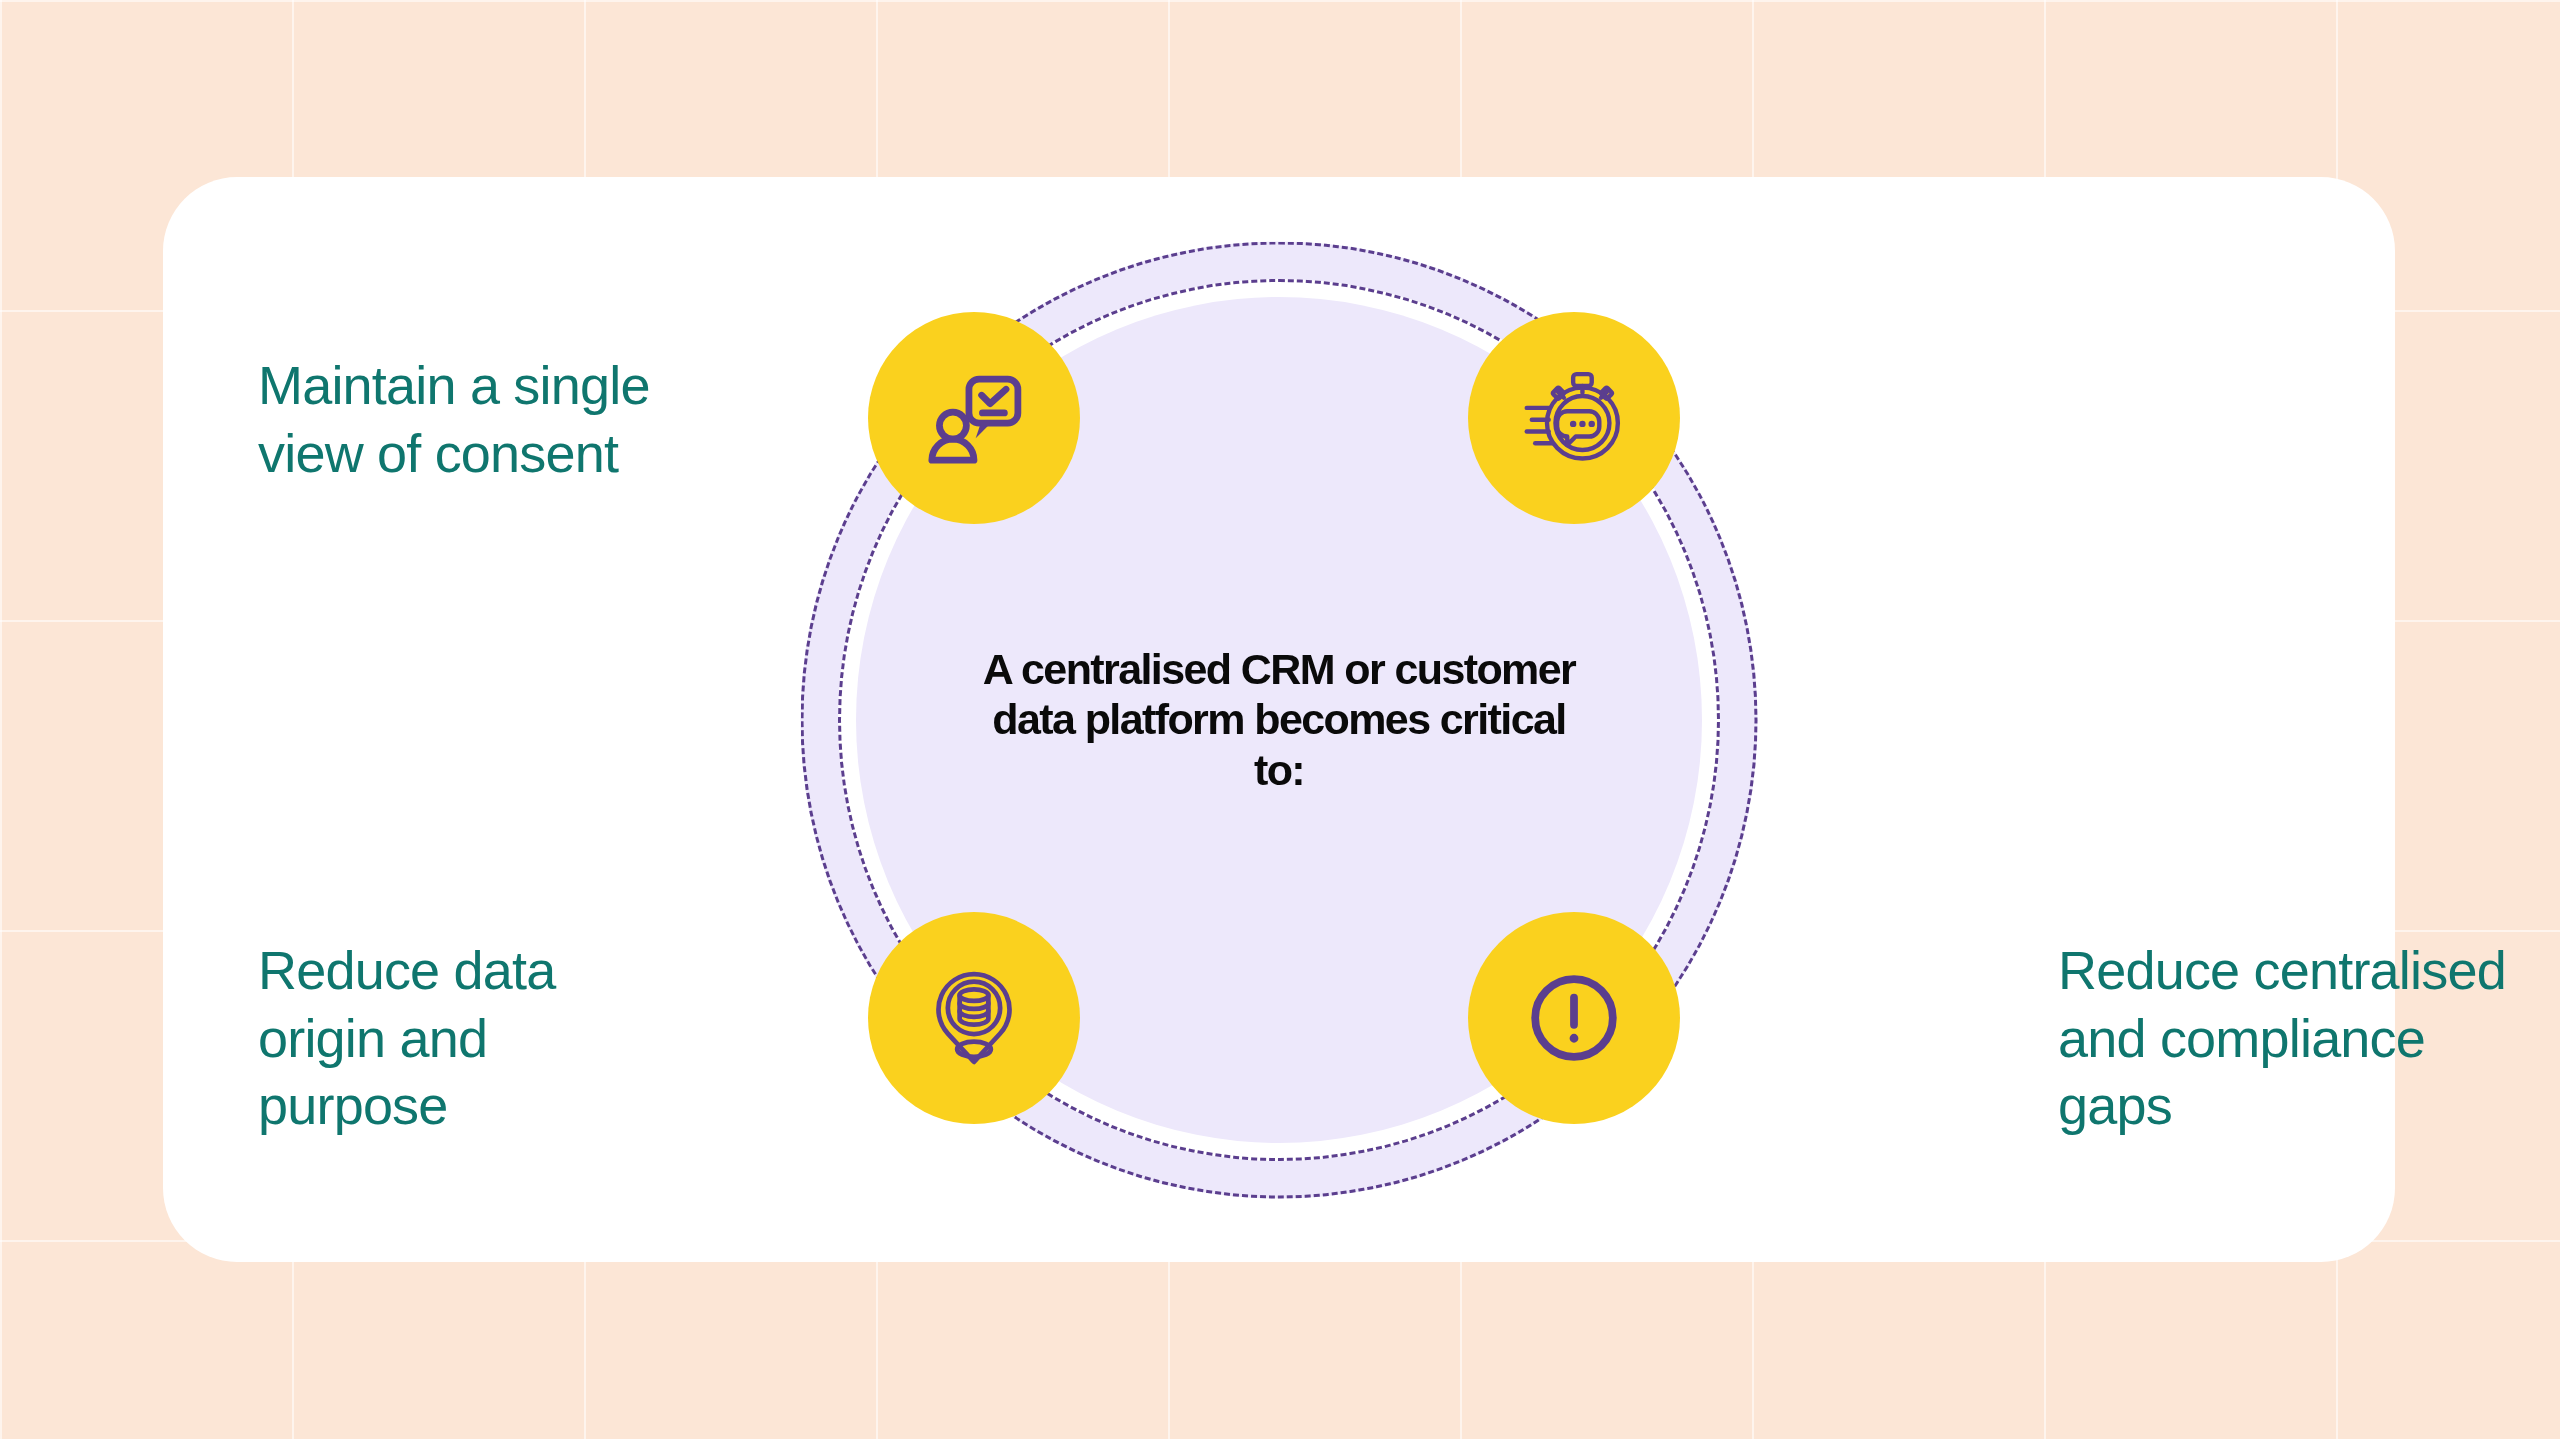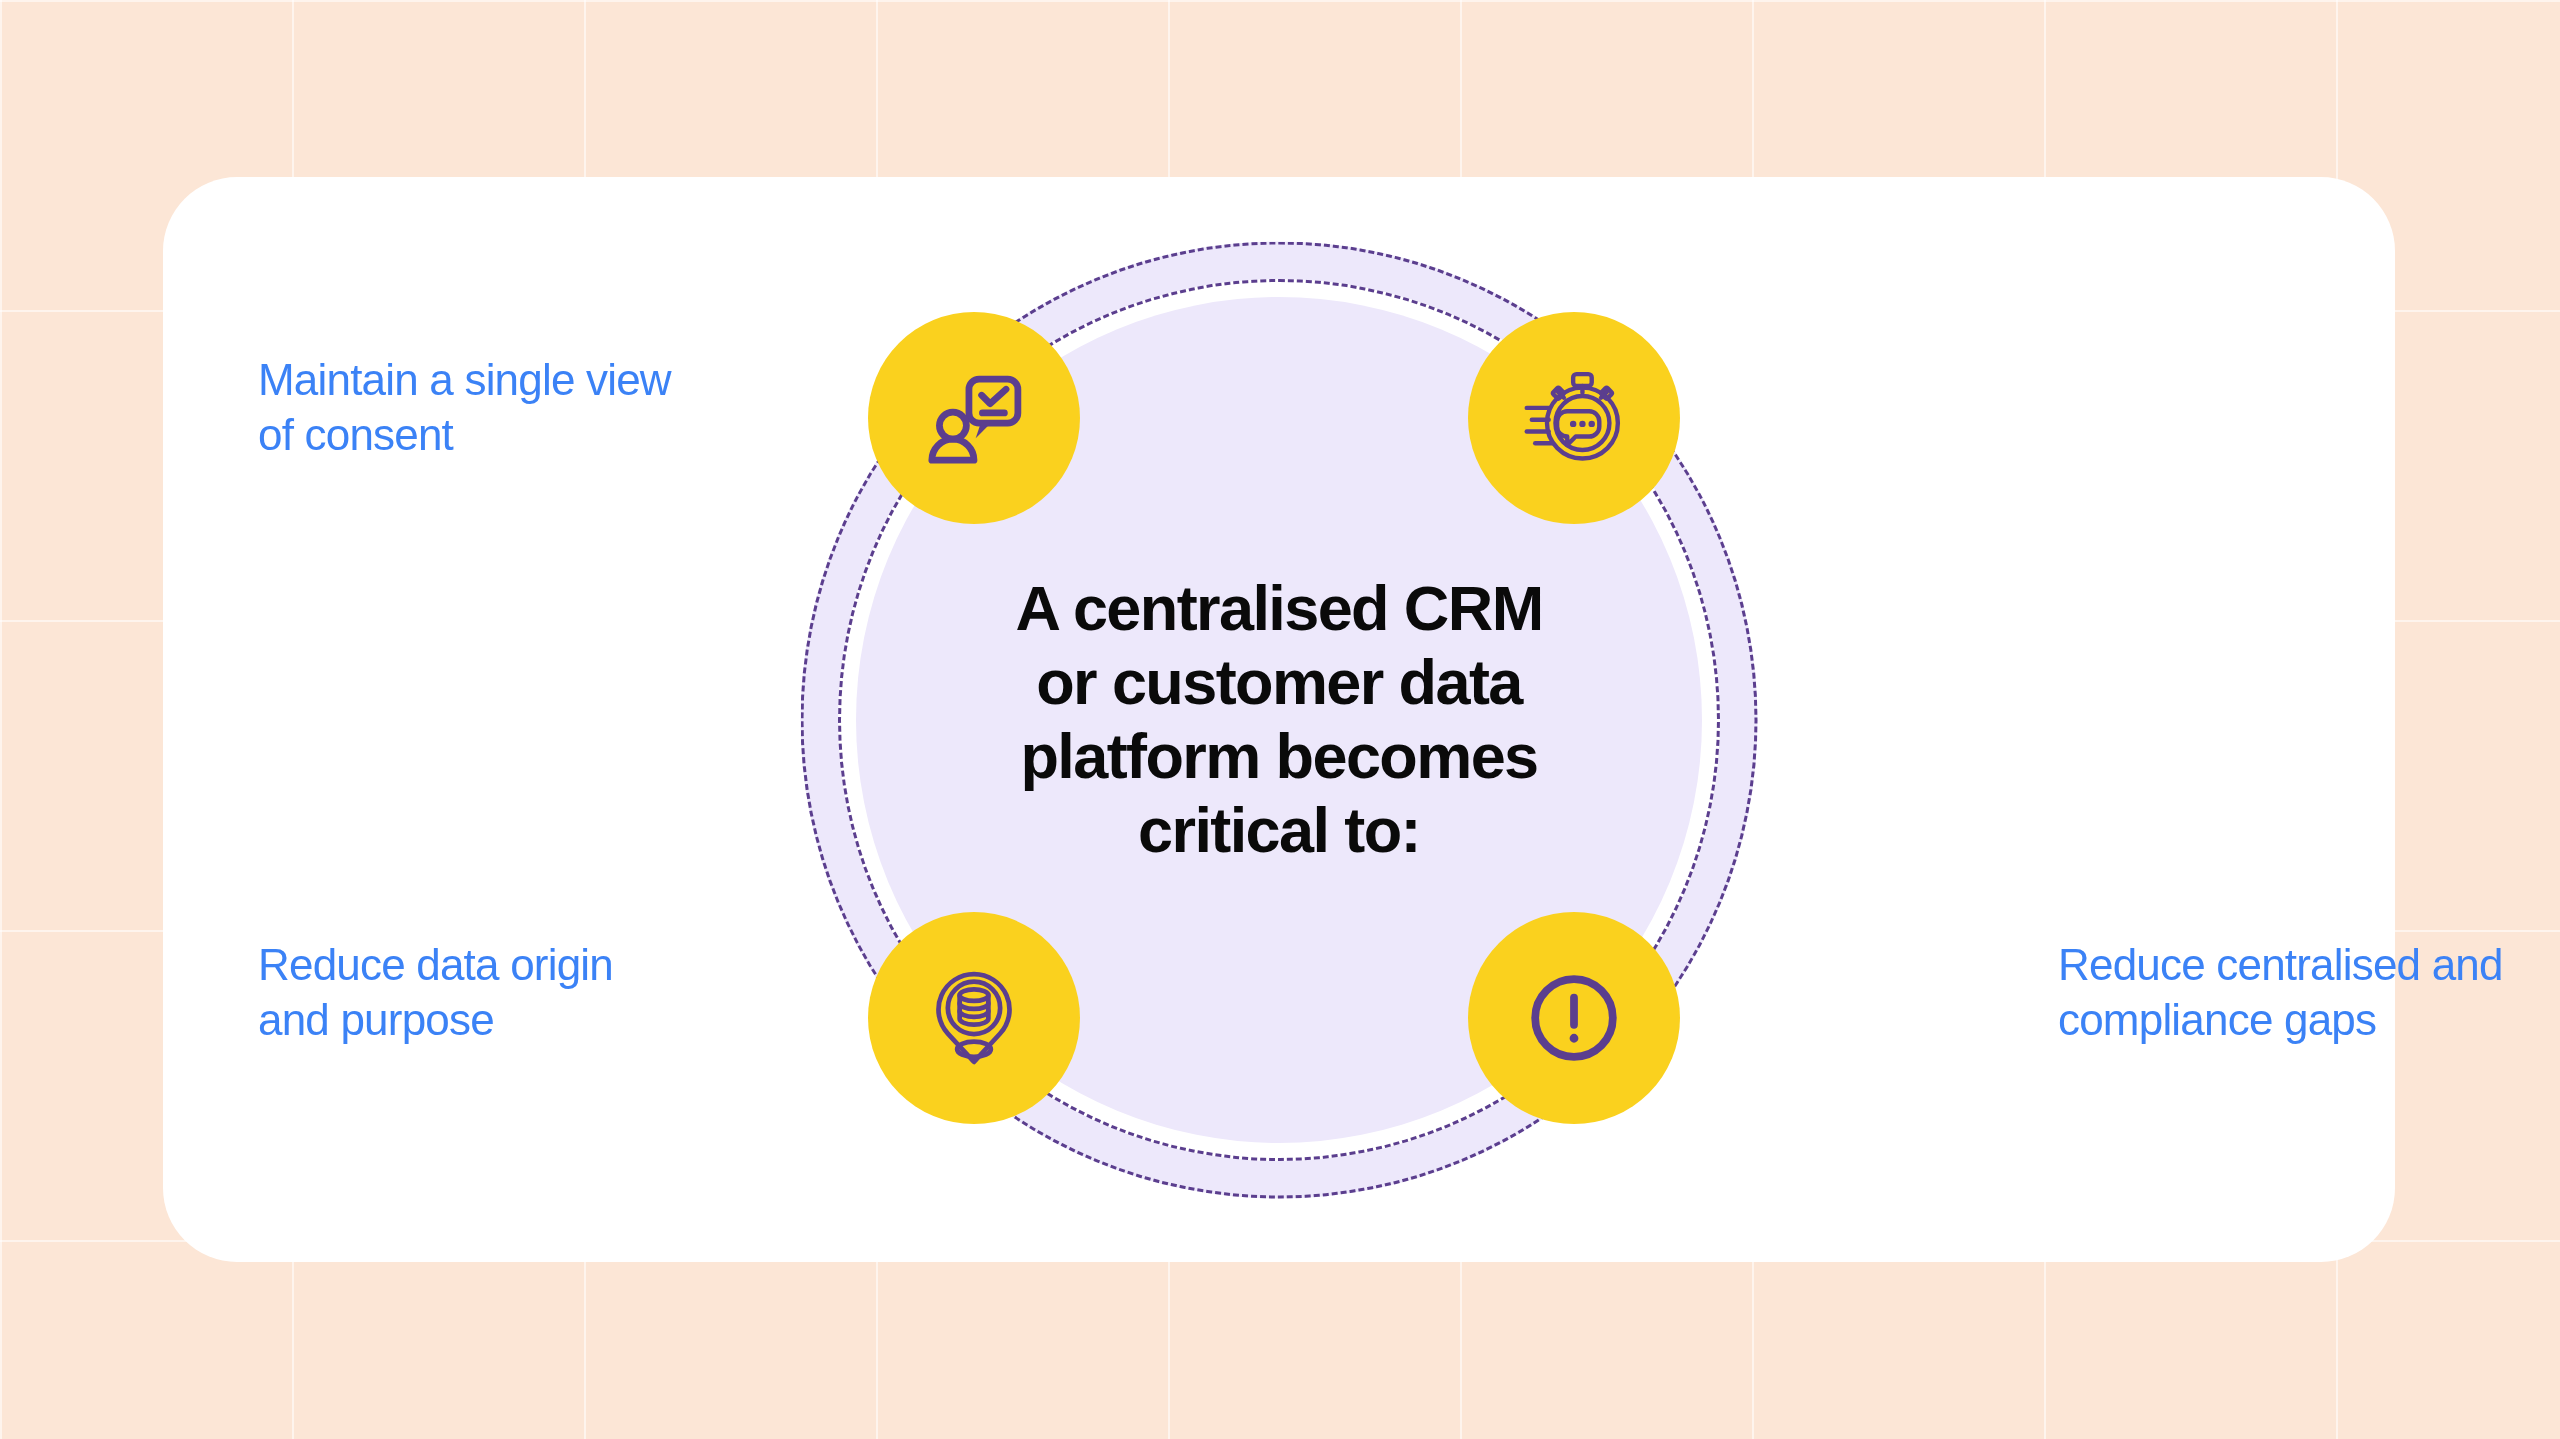--- a/index.html
+++ b/index.html
@@ -69,21 +69,21 @@
     background:#EDE8FB;
   }
 
   
   #centre-text {
     position:absolute;
     left:50%; top:50%;
     transform:translate(-50%,-50%);
     width:600px;
     text-align:center;
-    font-size:63px;
+    font-size:43px;
     line-height:1.18;
     font-weight:bold;
     letter-spacing:-1.6px;
     color:#0A0A0A;
     white-space:pre-line;
   }
 
   
   .node {
     position:absolute;
@@ -96,23 +96,23 @@
   }
   .node svg { width:108px; height:108px; display:block; }
   #node-tl { left:705px;  top:135px; }
   #node-tr { left:1305px; top:135px; }
   #node-bl { left:705px;  top:735px; }
   #node-br { left:1305px; top:735px; }
 
   
   .label {
     position:absolute;
-    font-size:44px;
+    font-size:54px;
     line-height:1.25;
-    color:#3b82f6;
+    color:#0f766e;
     letter-spacing:-0.8px;
     white-space:pre-line;
   }
   #label-tl { left:95px;   top:175px;  width:430px; text-align:left; }
   #label-tr { left:1895px; top:155px;  width:440px; text-align:left; }
   #label-bl { left:95px;   top:760px;  width:430px; text-align:left; }
   #label-br { left:1895px; top:760px;  width:460px; text-align:left; }
 </style>
 </head>
 <body>

